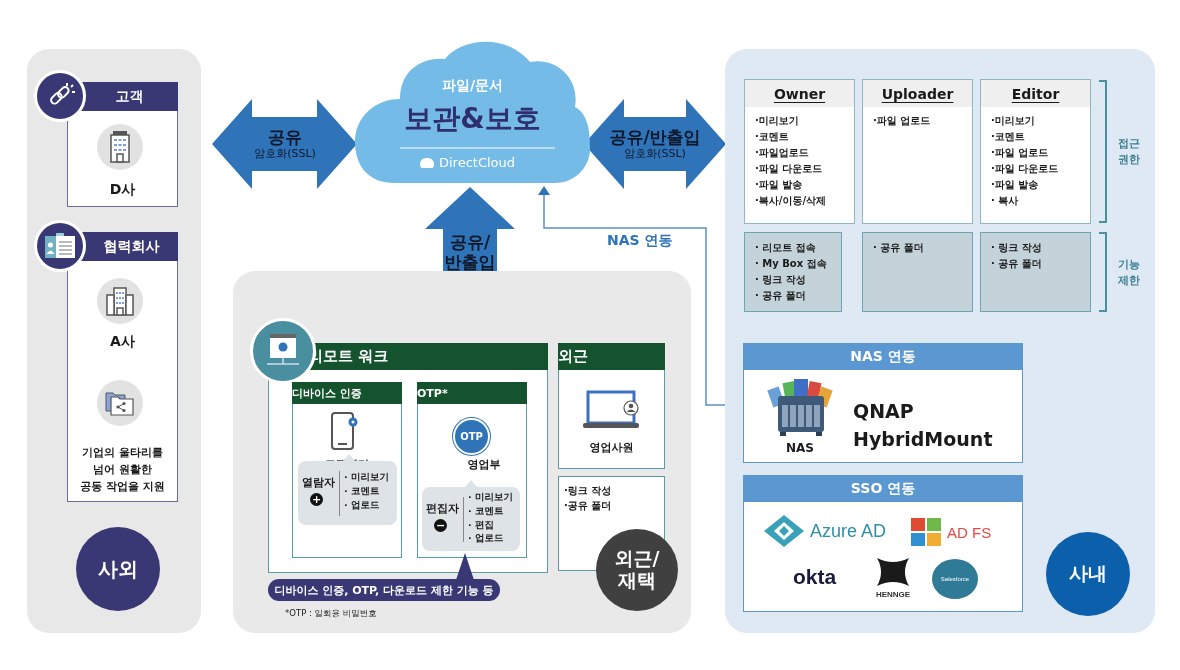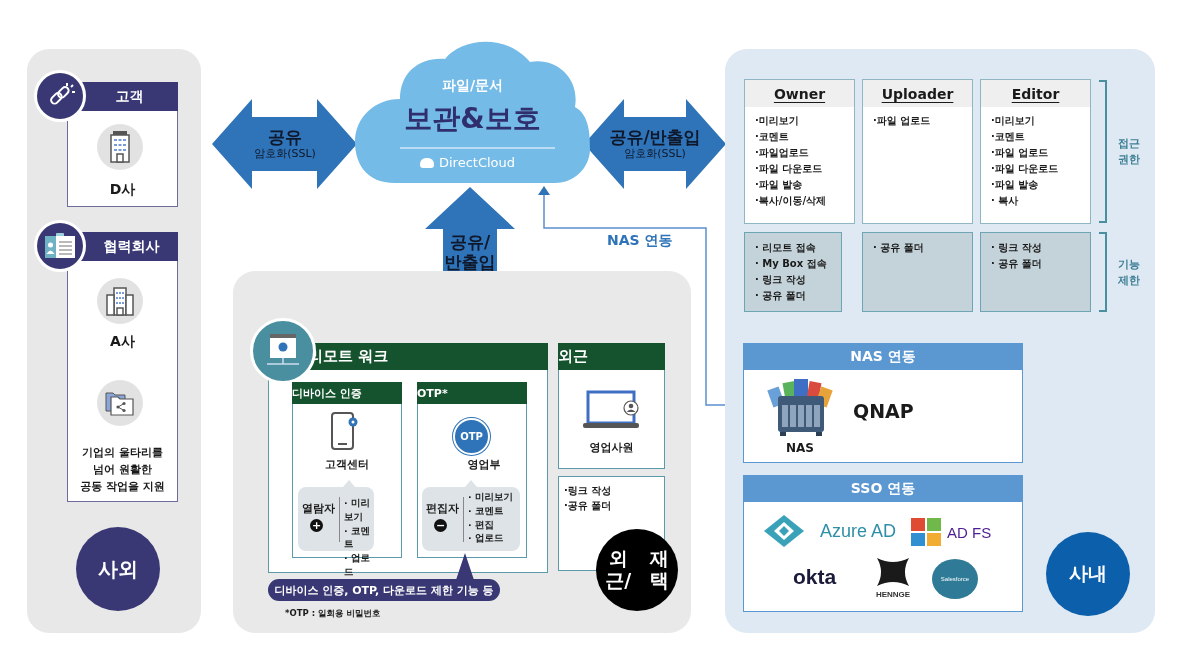--- a/index.html
+++ b/index.html
@@ -207,21 +207,21 @@
   </div>
 <div class="abs" style="left:330px;top:411px;">
   <svg width="30" height="40" viewBox="0 0 30 40">
       <rect x="2" y="2" width="21" height="36" rx="3" fill="#fff" stroke="#555" stroke-width="2"></rect>
       <line x1="8" y1="33" x2="17" y2="33" stroke="#555" stroke-width="2"></line>
       <circle cx="23" cy="11" r="4.5" fill="#2f74b8"></circle>
       <circle cx="23" cy="11" r="1.5" fill="#fff"></circle>
     </svg>
 </div>
 <div class="abs" style="left:292px;top:457px;width:110px;text-align:center;font-size:11px;font-weight:bold;">고객센터</div>
-<div class="abs perm-box" style="left:298px;top:487px;width:76px;height:64px;">
+<div class="abs perm-box" style="left:298px;top:461px;width:99px;height:64px;">
   <div class="abs" style="left:45px;top:-7px;width:0;height:0;border-left:6px solid transparent;border-right:6px solid transparent;border-bottom:7px solid #dde3e6;"></div>
   <div class="abs small" style="left:4px;top:14px;font-size:11px;">열람자</div>
   <div class="abs" style="left:12px;top:32px;width:13px;height:13px;border-radius:50%;background:#111;color:#fff;font-size:11px;font-weight:bold;display:flex;align-items:center;justify-content:center;">+</div>
   <div class="abs" style="left:41px;top:10px;width:1px;height:45px;background:#888;"></div>
   <div class="abs small" style="left:46px;top:9px;font-size:9.5px;">
     <div>· 미리보기</div>
     <div>· 코멘트</div>
     <div>· 업로드</div>
   </div>
 </div>
@@ -242,42 +242,42 @@
     <div>· 코멘트</div>
     <div>· 편집</div>
     <div>· 업로드</div>
   </div>
 </div>
 
 <svg class="abs" style="left:450px;top:553px;" width="30" height="30">
     <polygon points="15,0 5,30 25,30" fill="#393874"></polygon>
   </svg>
 <div class="abs" style="left:268px;top:579px;width:232px;height:22px;background:#393874;border-radius:11px;color:#fff;font-size:11px;font-weight:bold;display:flex;align-items:center;justify-content:center;">디바이스 인증, OTP, 다운로드 제한 기능 등</div>
-<div class="abs" style="left:285px;top:608px;font-size:8.5px;font-weight:bold;">*OTP : 일회용 비밀번호</div>
+<div class="abs" style="left:285px;top:608px;font-size:8.5px;font-weight:normal;">*OTP : 일회용 비밀번호</div>
 
 <div class="abs teal-card" style="left:558px;top:343px;width:107px;height:126px;"></div>
 <div class="abs teal-head" style="left:558px;top:343px;width:107px;height:27px;font-size:15px;">
     <span>외근</span>
   </div>
 <div class="abs" style="left:583px;top:390px;">
   <svg width="60" height="42" viewBox="0 0 60 42">
       <rect x="5" y="2" width="46" height="31" fill="#fff" stroke="#3f6fc4" stroke-width="3"></rect>
       <rect x="0" y="33" width="56" height="5" rx="2" fill="#555"></rect>
       <circle cx="48" cy="18" r="7" fill="#fff" stroke="#555" stroke-width="1.2"></circle>
       <circle cx="48" cy="16" r="2.3" fill="#555"></circle>
       <path d="M43.5 22 Q48 17 52.5 22" fill="#555"></path>
     </svg>
 </div>
 <div class="abs" style="left:558px;top:440px;width:107px;text-align:center;font-size:11px;font-weight:bold;">영업사원</div>
 <div class="abs teal-card" style="left:558px;top:476px;width:107px;height:95px;"></div>
 <div class="abs small" style="left:564px;top:484px;">
   <div>·링크 작성</div>
   <div>·공유 폴더</div>
 </div>
-<div class="abs big-circle" style="left:596px;top:529px;width:82px;height:82px;background:#000000;font-size:19px;line-height:1.15;flex-direction:row;">
+<div class="abs big-circle" style="left:596px;top:529px;width:82px;height:82px;background:#404040;font-size:19px;line-height:1.15;flex-direction:column;">
   <span>외근/</span>
   <span>재택</span>
 </div>
 
 <div id="right-panel" class="abs"></div>
 
 <div id="roles">
 
   <div class="abs role-card" style="left:744px;top:79px;width:111px;height:145px;">
     <div class="role-head">Owner</div>
@@ -361,43 +361,44 @@
         <rect x="42" y="27" width="6" height="22"></rect>
         <rect x="50" y="27" width="6" height="22"></rect>
       </g>
     <rect x="16" y="54" width="6" height="4" fill="#2b3f55"></rect>
       <rect x="52" y="54" width="6" height="4" fill="#2b3f55"></rect>
   </svg>
 </div>
 <div class="abs" style="left:764px;top:441px;width:72px;text-align:center;font-size:12px;font-weight:bold;">NAS</div>
 <div class="abs" style="left:853px;top:382px;font-size:19px;font-weight:bold;line-height:1.45;margin-top:16px;">
   <div>QNAP</div>
+  <div>HybridMount</div>
 </div>
 
 <div class="abs blue-card" style="left:743px;top:475px;width:280px;height:137px;"></div>
 <div class="abs blue-head" style="left:743px;top:475px;width:280px;height:27px;">
     <span>SSO 연동</span>
   </div>
 
-<div class="abs" style="left:764px;top:515px;display:flex;align-items:center;gap:16px;">
+<div class="abs" style="left:764px;top:515px;display:flex;align-items:center;gap:6px;">
   <svg width="40" height="32" viewBox="0 0 40 32">
       <polygon points="20,0 40,16 20,32 0,16" fill="#3aa2b8"></polygon>
       <polygon points="20,7 30,16 20,25 10,16" fill="#fff"></polygon>
       <polygon points="20,11 25,16 20,21 15,16" fill="#3aa2b8"></polygon>
     </svg>
   <span style="font-size:18px;color:#2f8fa8;font-family:'Liberation Sans',sans-serif;">Azure AD</span>
 </div>
 <div class="abs" style="left:911px;top:518px;display:flex;align-items:center;gap:6px;">
   <svg width="30" height="28" viewBox="0 0 30 28">
       <rect x="0" y="0" width="14" height="13" fill="#e04b34"></rect>
       <rect x="16" y="0" width="14" height="13" fill="#70b84a"></rect>
       <rect x="0" y="15" width="14" height="13" fill="#2f8fd0"></rect>
       <rect x="16" y="15" width="14" height="13" fill="#f0ac33"></rect>
     </svg>
-  <span style="font-size:15px;color:#4c1d95;font-family:'Liberation Sans',sans-serif;">AD FS</span>
+  <span style="font-size:15px;color:#ef4444;font-family:'Liberation Sans',sans-serif;">AD FS</span>
 </div>
 <div class="abs" style="left:793px;top:565px;font-size:21px;font-weight:bold;color:#1a1a3a;font-family:'Liberation Sans',sans-serif;">okta</div>
 <div class="abs" style="left:868px;top:558px;width:50px;text-align:center;">
   <svg width="32" height="28" viewBox="0 0 32 28">
       <path d="M0,0 Q16,8 32,0 Q24,14 32,28 Q16,20 0,28 Q8,14 0,0 Z" fill="#1a1a1a"></path>
     </svg>
   <div style="font-size:8px;font-weight:bold;color:#333;font-family:'Liberation Sans',sans-serif;">HENNGE</div>
 </div>
 <div class="abs" style="left:932px;top:559px;width:46px;height:40px;border-radius:50%;background:#2f7a96;color:#fff;font-size:6px;display:flex;align-items:center;justify-content:center;font-family:'Liberation Sans',sans-serif;">Salesforce</div>
 

